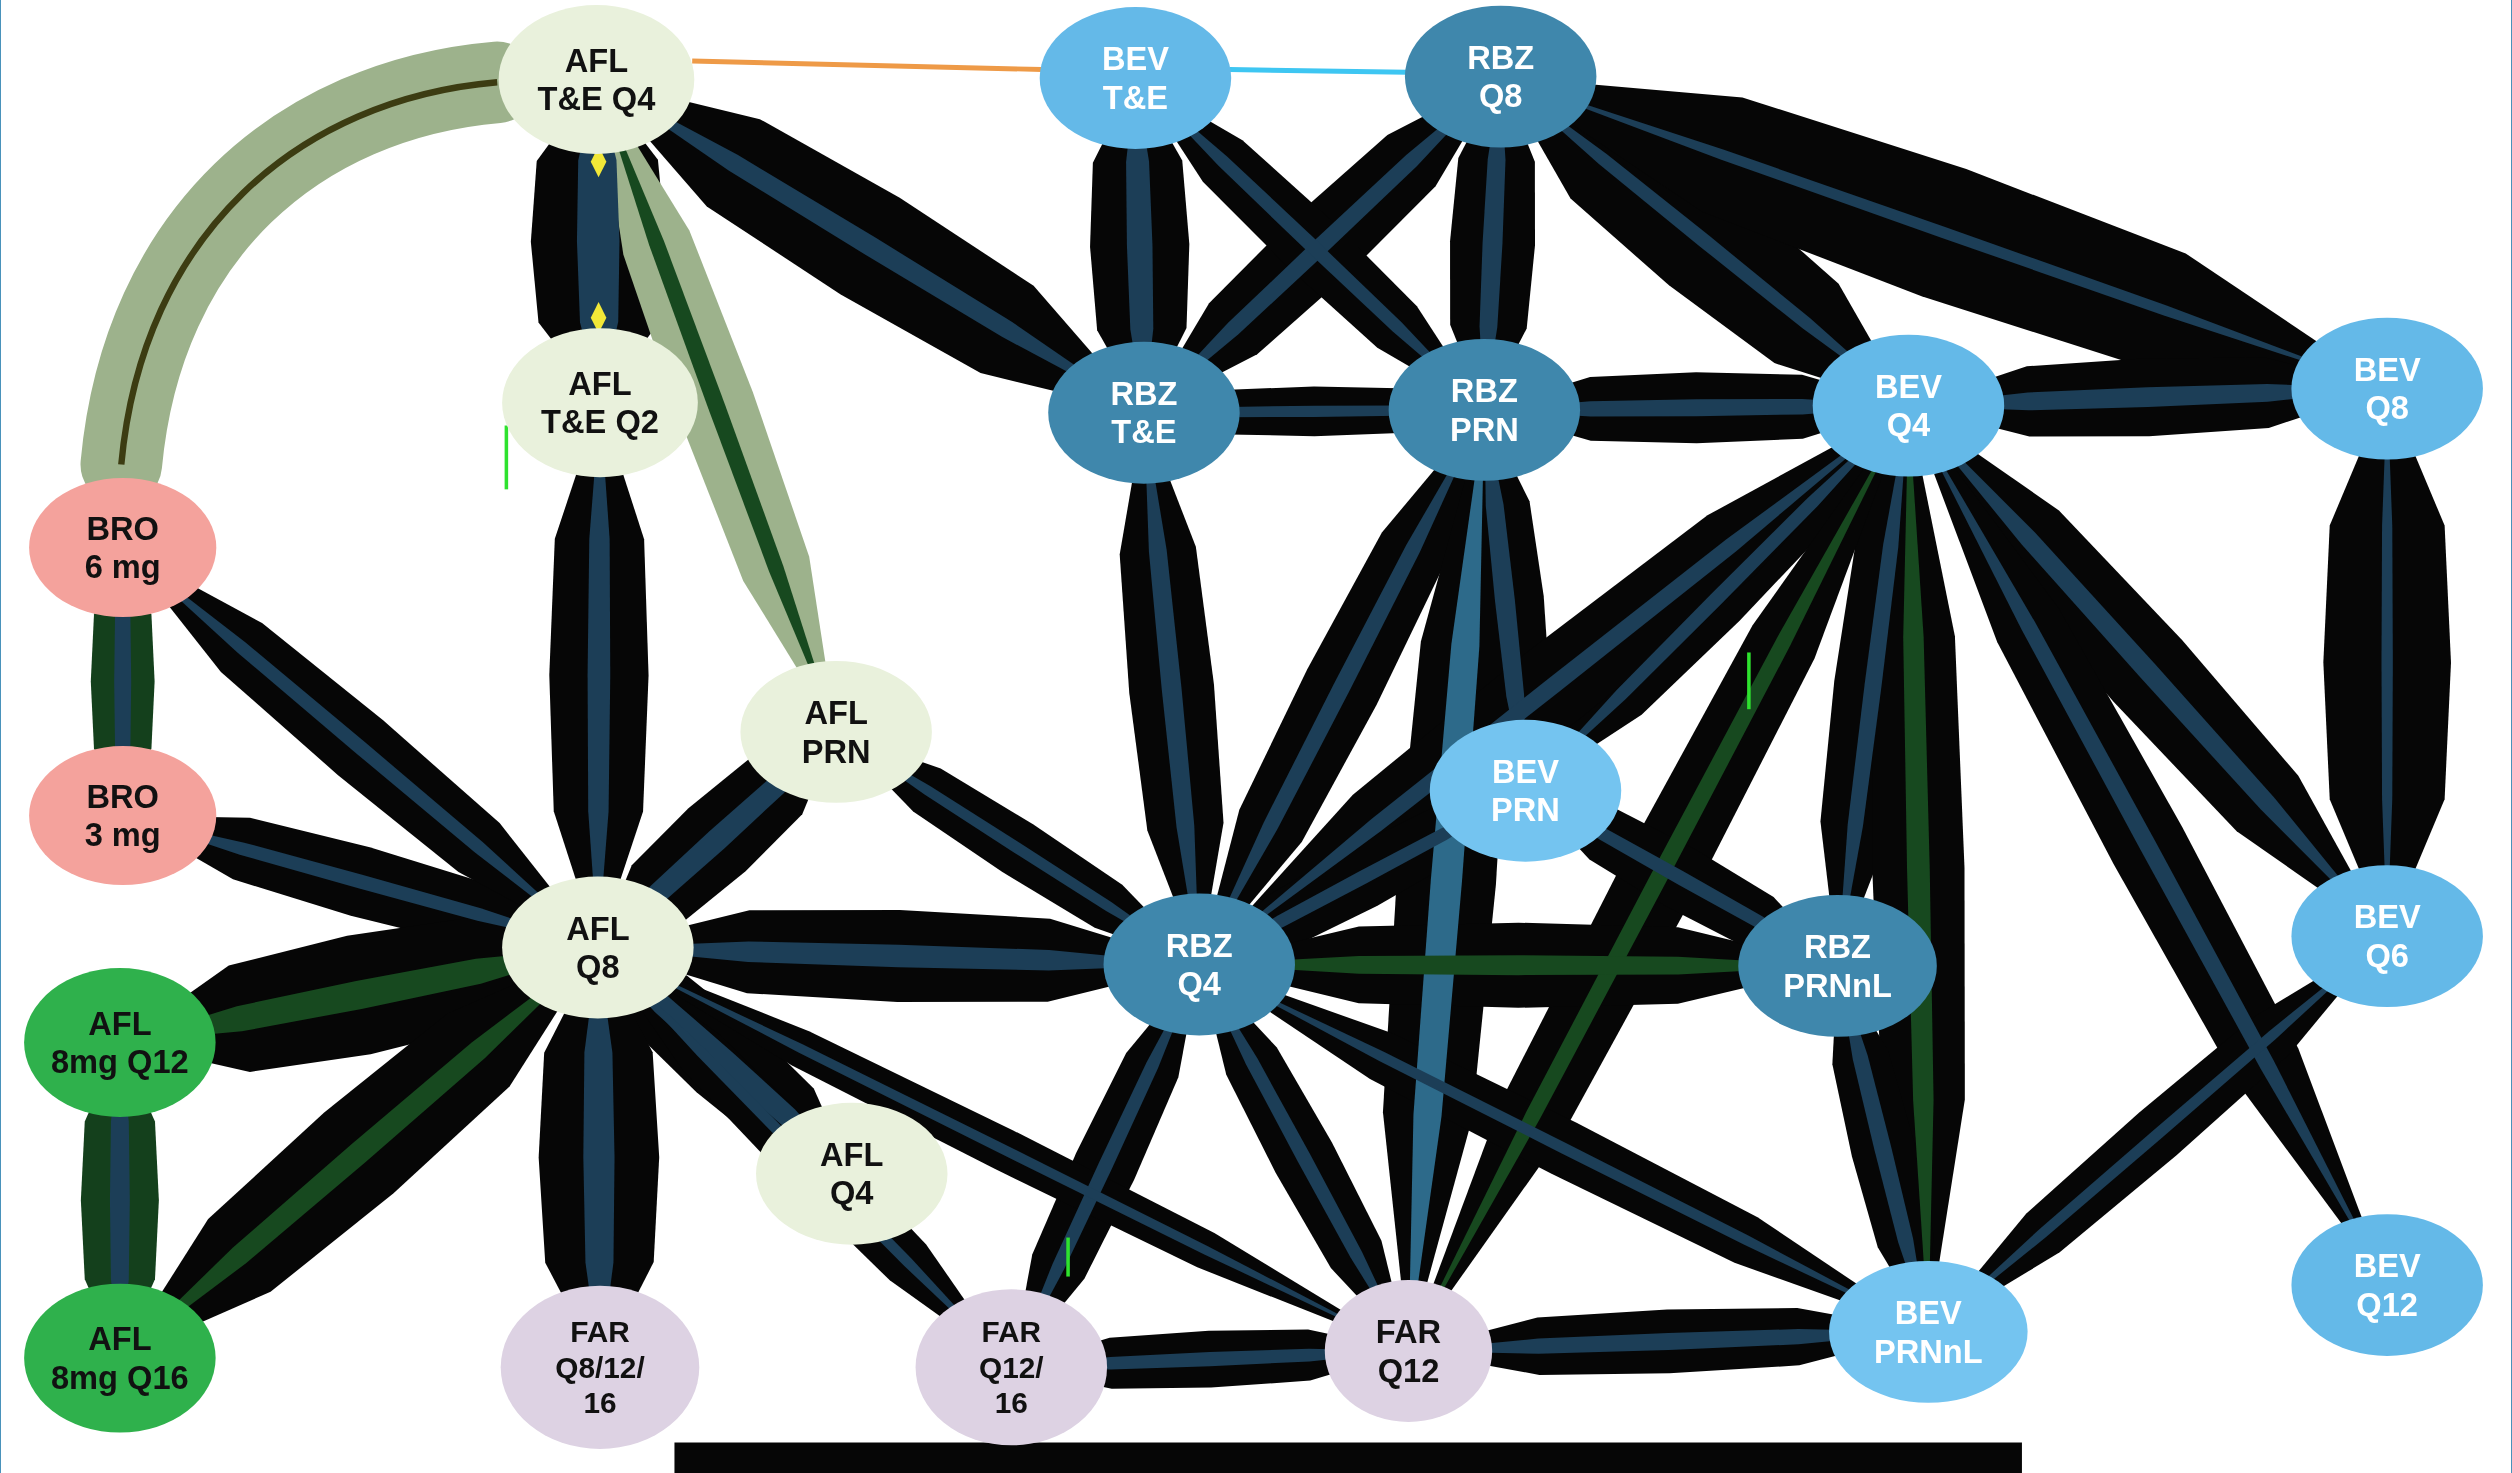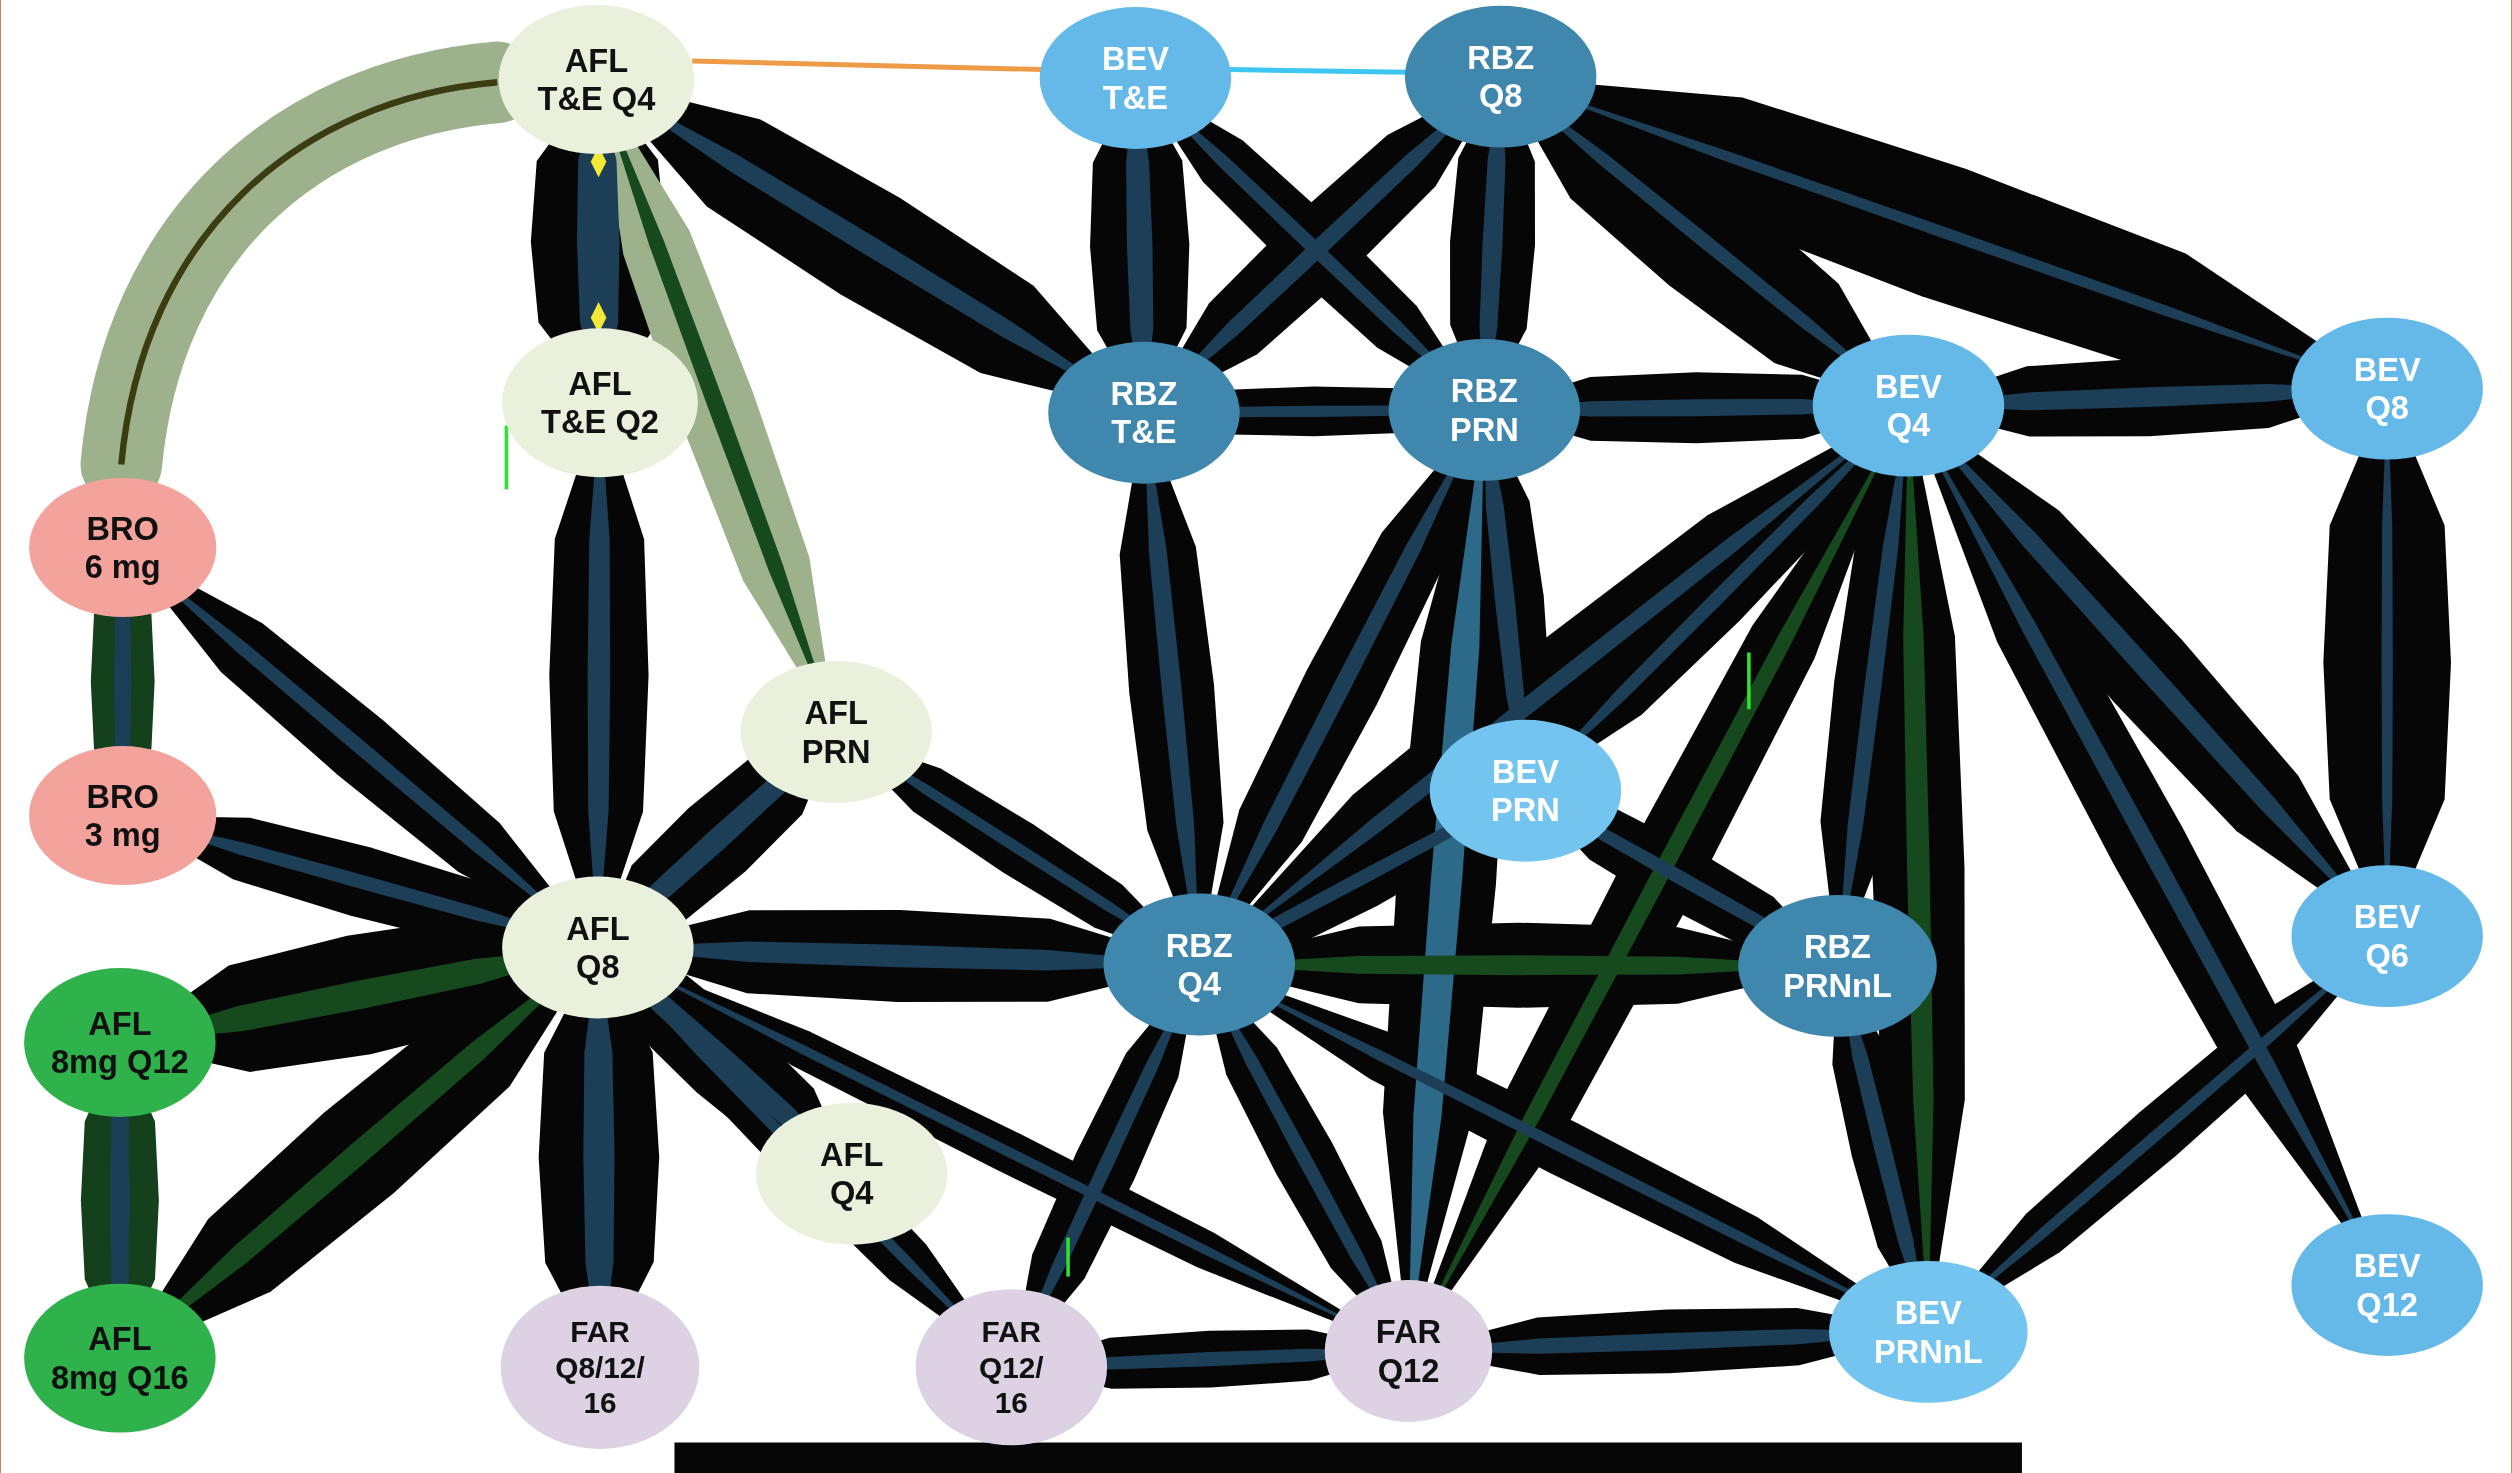--- a/index.html
+++ b/index.html
@@ -1,17 +1,17 @@
 <!DOCTYPE html>
 <html style="font-size:11.4px"><head>
 <meta charset="utf-8">
 <style>
   html,body{margin:0;padding:0;background:#ffffff;}
   body{font-family:"Liberation Sans",sans-serif;}
-  #fig-wrap{width:100vw;height:100vh;overflow:hidden;background:#a16207;}
+  #fig-wrap{width:100vw;height:100vh;overflow:hidden;background:#0369a1;}
   #fig-wrap svg{display:block;width:100%;height:100%;}
   text{font-family:"Liberation Sans","DejaVu Sans",sans-serif;font-weight:bold;}
 </style>
 </head>
 <body>
 
 <div id="fig-wrap">
     <svg viewBox="0 0 3540 2077" preserveAspectRatio="xMidYMid meet">
       <rect x="0" y="0" width="3540" height="2077" fill="#ffffff"></rect>
       <polygon points="840.0,112.0 755.8,226.9 747.5,341.0 758.3,454.9 845.0,568.0 929.2,453.1 937.5,339.0 926.7,225.1" fill="#060606"></polygon>

